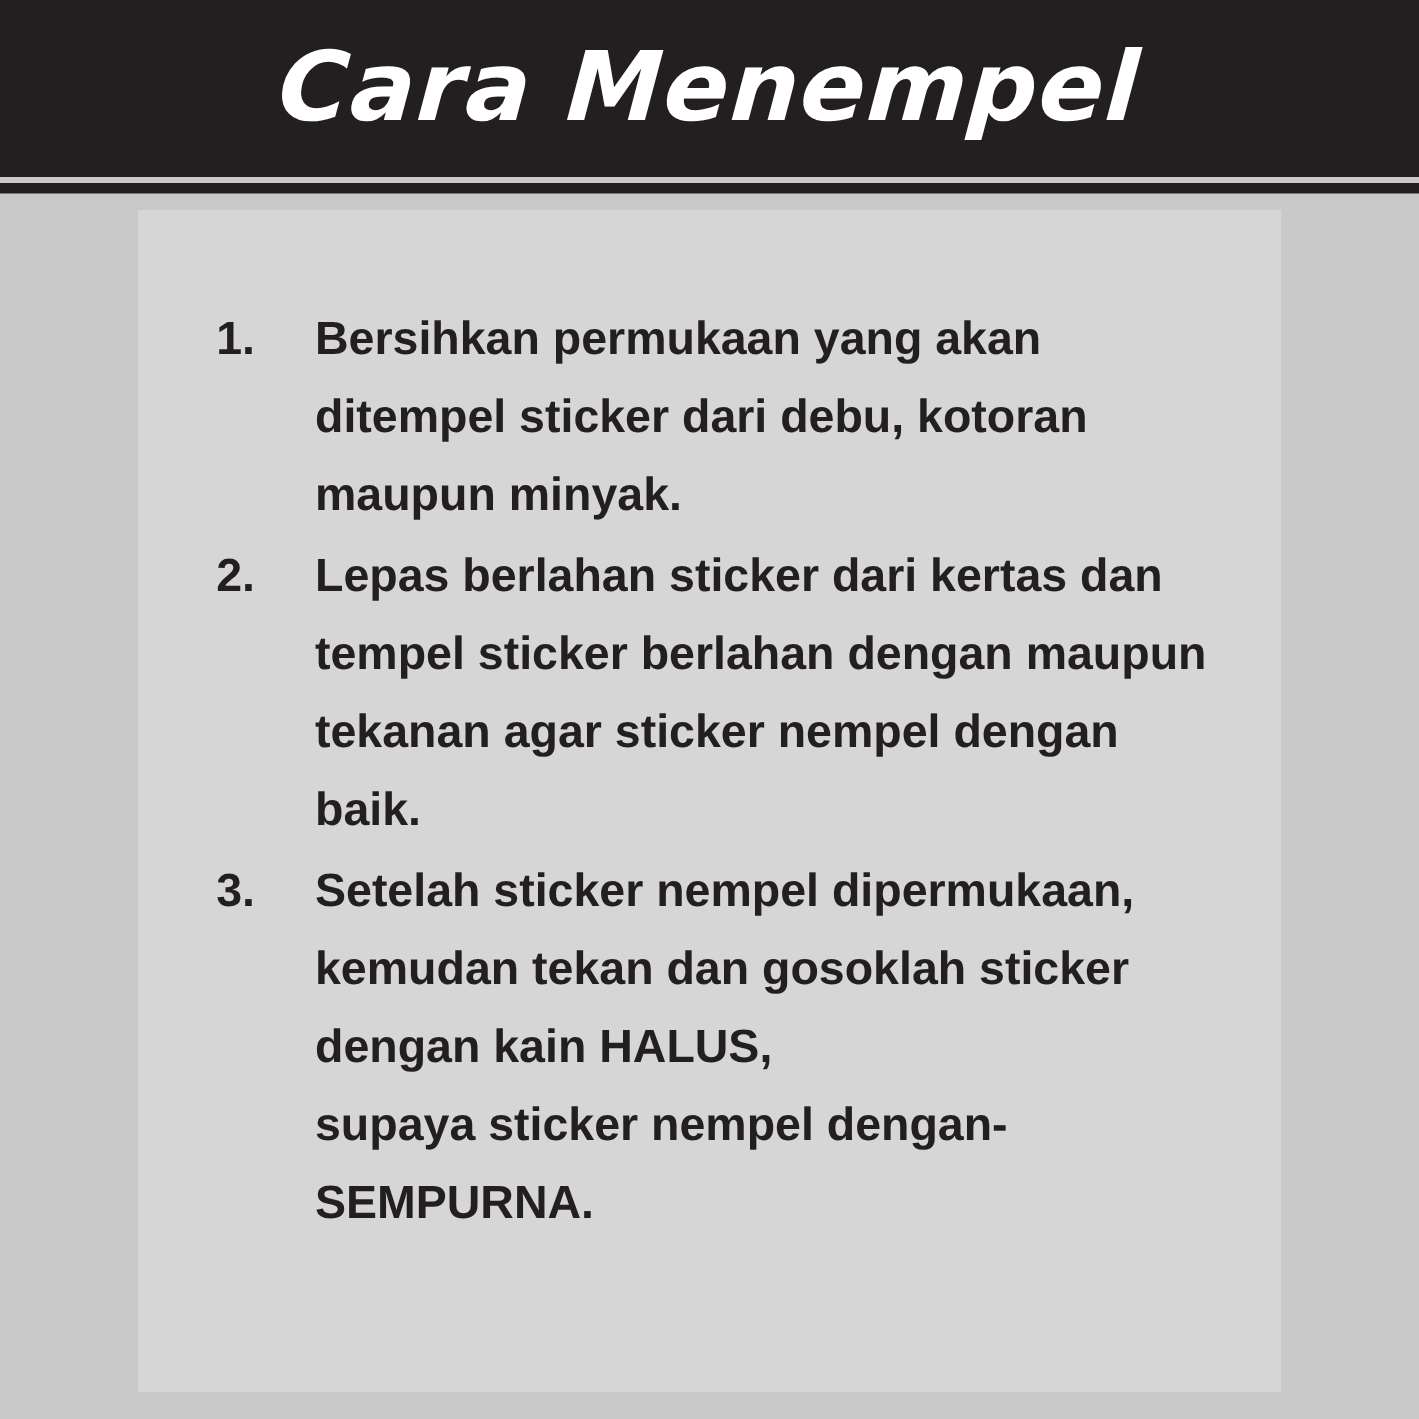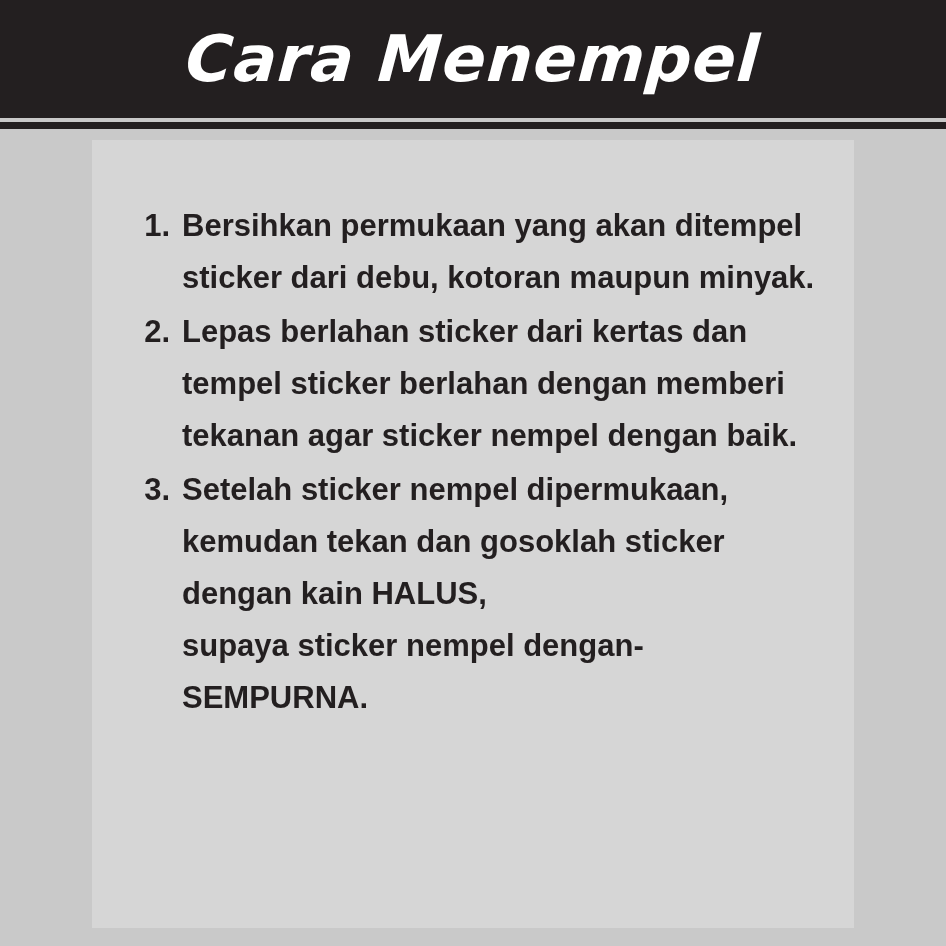--- a/index.html
+++ b/index.html
@@ -80,20 +80,21 @@
     line-height: 52px;
     box-sizing: border-box;
   }
   .step-text {
     flex: 1 1 auto;
     color: #231f20;
     font-size: 31px;
     font-weight: bold;
     line-height: 52px;
     white-space: pre-line;
+    margin-left: 28px;
   }
 </style>
 </head>
 <body>
 
 <div class="poster">
 
   <div class="header-bar">
     <div class="header-title">Cara Menempel</div>
   </div>
@@ -103,21 +104,21 @@
   <div class="content-panel">
     <ol class="steps" style="list-style:none;margin:0;padding:0;">
 
       <li class="step">
         <span class="step-number">1.</span>
         <span class="step-text">Bersihkan permukaan yang akan ditempel sticker dari debu, kotoran maupun minyak.</span>
       </li>
 
       <li class="step">
         <span class="step-number">2.</span>
-        <span class="step-text">Lepas berlahan sticker dari kertas dan tempel sticker berlahan dengan memberi tekanan agar sticker nempel dengan baik.</span>
+        <span class="step-text">Lepas berlahan sticker dari kertas dan tempel sticker berlahan dengan maupun tekanan agar sticker nempel dengan baik.</span>
       </li>
 
       <li class="step">
         <span class="step-number">3.</span>
         <span class="step-text">Setelah sticker nempel dipermukaan, kemudan tekan dan gosoklah sticker dengan kain HALUS,
 supaya sticker nempel dengan-
 SEMPURNA.</span>
       </li>
 
     </ol>

